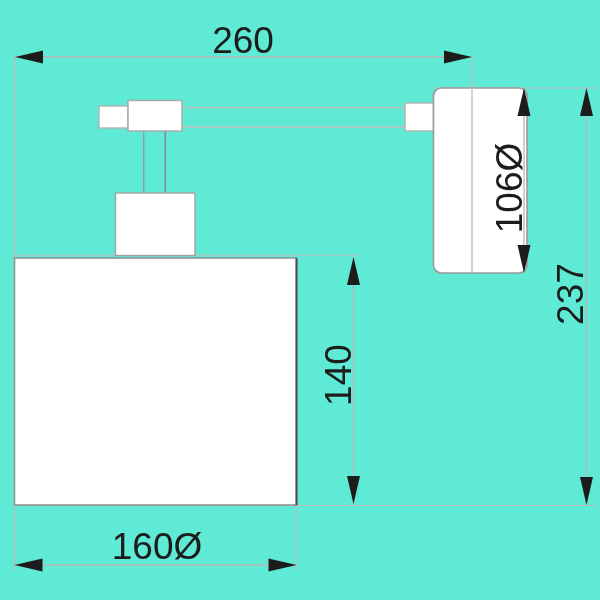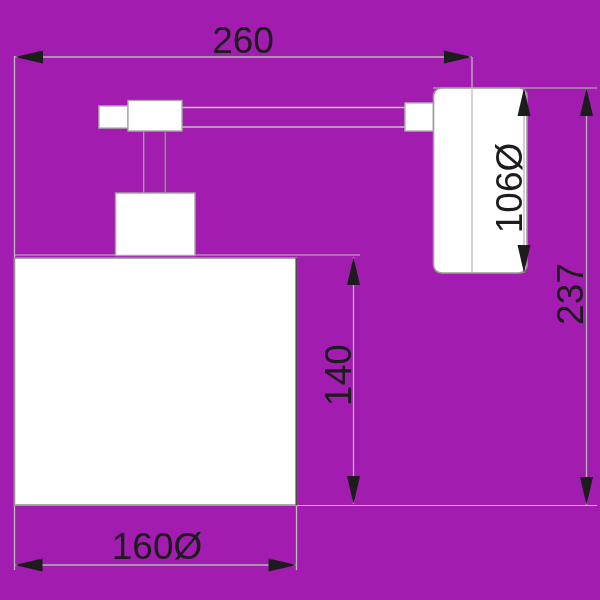--- a/index.html
+++ b/index.html
@@ -7,21 +7,21 @@
     padding: 0;
     width: 600px;
     height: 600px;
     background: #ffffff;
     overflow: hidden;
   }
   #canvas {
     position: relative;
     width: 600px;
     height: 600px;
-    background: #a21caf;
+    background: #5eead4;
   }
   svg { display: block; }
   text.dim-label {
     font-family: "Liberation Sans", "DejaVu Sans", sans-serif;
     font-size: 37px;
     fill: #1c1c1c;
   }
 </style>
 </head>
 <body>

